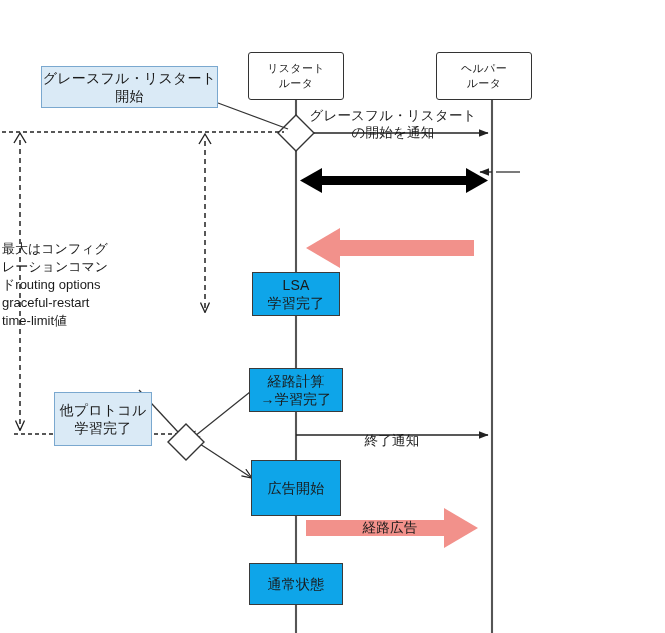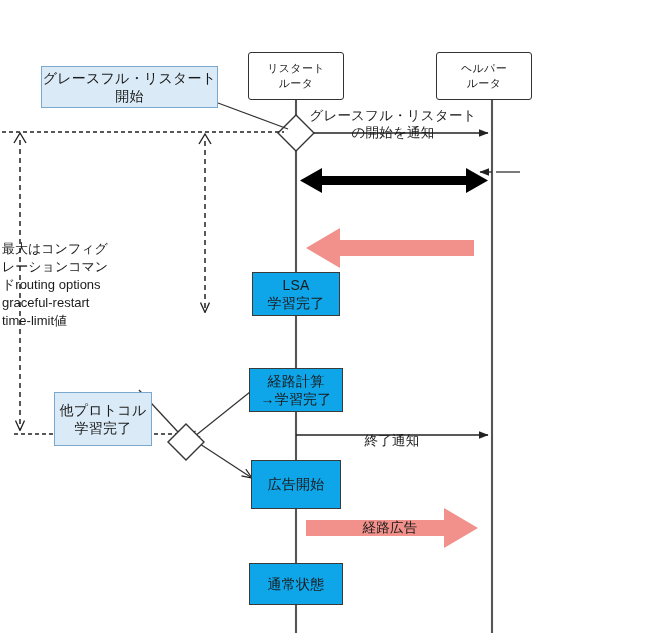--- a/index.html
+++ b/index.html
@@ -180,21 +180,21 @@
   <div class="node proc-box" style="left:252px; top:272px; width:88px; height:44px;">
     <span class="tline">LSA
 学習完了</span>
   </div>
 
   <div class="node proc-box" style="left:249px; top:348px; width:94px; height:44px;margin-top:20px;">
     <span class="tline">経路計算
 →学習完了</span>
   </div>
 
-  <div class="node proc-box" style="left:251px; top:460px; width:90px; height:49px;">
+  <div class="node proc-box" style="left:251px; top:460px; width:90px; height:56px;">
     <span class="tline">広告開始</span>
   </div>
 
   <div class="node proc-box" style="left:249px; top:563px; width:94px; height:42px;align-items:center;">
     <span class="tline">通常状態</span>
   </div>
 
   <div class="label mono-wrap" style="left:2px; top:222px; width:128px;">
     <span>最大はコンフィグ
 レーションコマン

